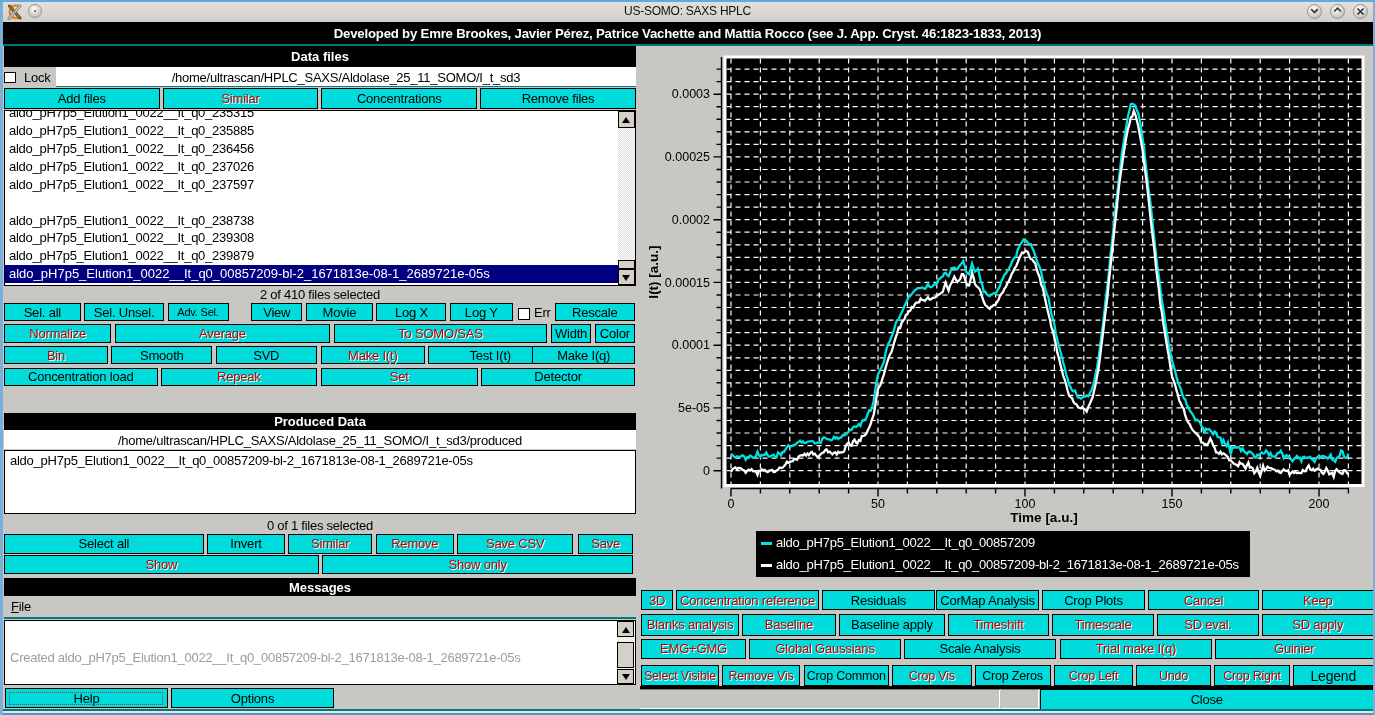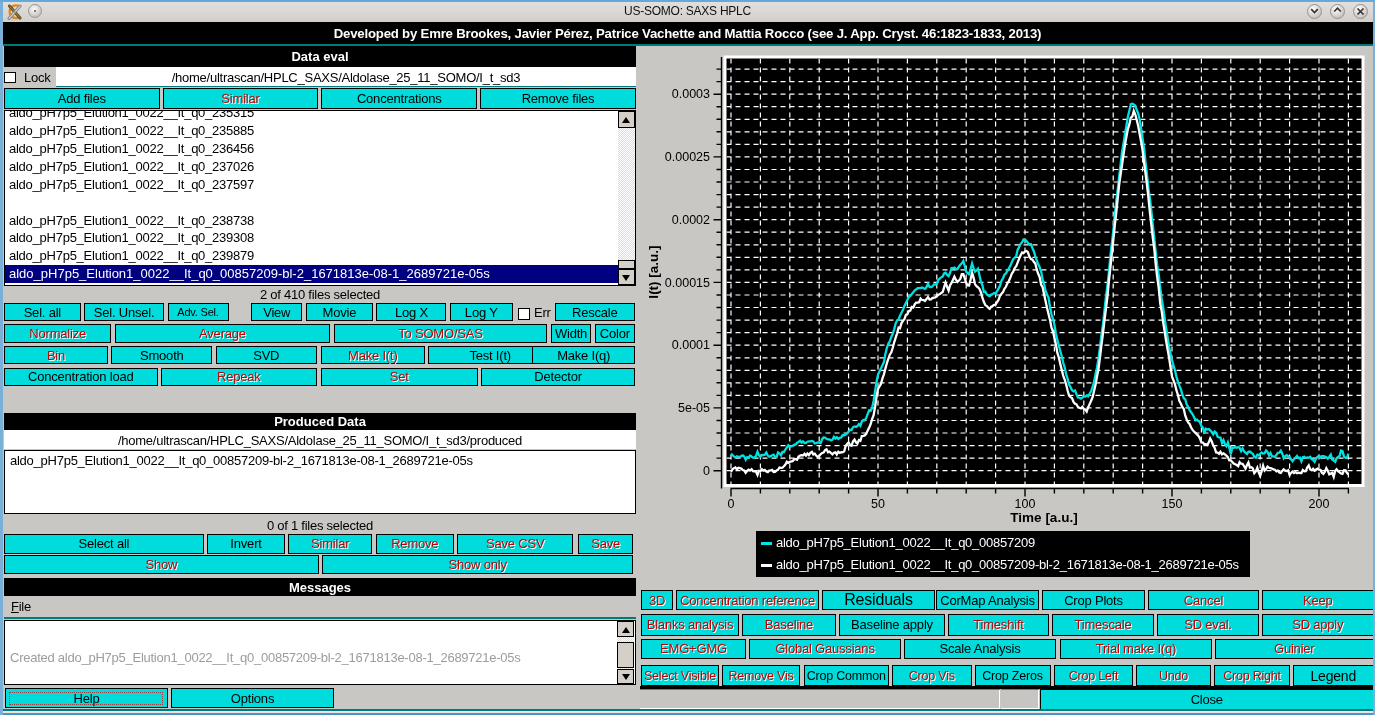--- a/index.html
+++ b/index.html
@@ -36,21 +36,21 @@
     <path d="M1.2 2.2 L4.5 5.5 L7.8 2.2" fill="none" stroke="#333" stroke-width="1.7"></path>
   </svg>
 <svg class="abs" style="left:1333px;top:6px" width="9" height="9" viewBox="0 0 9 9">
     <path d="M1.2 5.5 L4.5 2.2 L7.8 5.5" fill="none" stroke="#333" stroke-width="1.7"></path>
   </svg>
 <svg class="abs" style="left:1356px;top:6.5px" width="9" height="9" viewBox="0 0 9 9">
     <path d="M1.5 1.5 L7.5 7.5 M7.5 1.5 L1.5 7.5" fill="none" stroke="#333" stroke-width="1.7"></path>
   </svg>
 <div class="hdr" style="left:0;top:22px;width:1375px;height:22px;font-size:13.2px;letter-spacing:-0.2px">Developed by Emre Brookes, Javier Pérez, Patrice Vachette and Mattia Rocco (see J. App. Cryst. 46:1823-1833, 2013)</div>
 <div class="abs" style="left:0;top:44px;width:1375px;height:1.5px;background:#007a7a"></div>
-<div class="hdr" style="left:4px;top:45.5px;width:632px;height:21px">Data eval</div>
+<div class="hdr" style="left:4px;top:45.5px;width:632px;height:21px">Data files</div>
 <div class="abs" style="left:4px;top:71.5px;width:11.5px;height:11.5px;background:#fff;border:1px solid #000"></div>
 <div class="lbl" style="left:24px;top:70px;font-size:13px">Lock</div>
 <div class="abs" style="left:56px;top:66.5px;width:580px;height:20px;background:#fff;border-bottom:1.5px solid #007a7a"></div>
 <div class="lbl" style="left:56px;top:70px;width:580px;text-align:center;font-size:13px">/home/ultrascan/HPLC_SAXS/Aldolase_25_11_SOMO/I_t_sd3</div>
 <div class="b" style="left:4px;top:88px;width:155.7px;height:21px;font-size:13px">Add files</div>
 <div class="b r" style="left:162.7px;top:88px;width:155.7px;height:21px;font-size:13px">Similar</div>
 <div class="b" style="left:321.4px;top:88px;width:155.70000000000005px;height:21px;font-size:13px">Concentrations</div>
 <div class="b" style="left:480.1px;top:88px;width:155.89999999999998px;height:21px;font-size:13px">Remove files</div>
 <div class="white" style="left:4px;top:110px;width:632px;height:175.5px;overflow:hidden">
 <div class="lbl" style="left:4px;top:-6.9px;height:17.9px;line-height:17.9px;font-size:13px">aldo_pH7p5_Elution1_0022__It_q0_235315</div>
@@ -149,21 +149,21 @@
 <text x="1044" y="522" font-size="13.5" font-weight="bold" text-anchor="middle" fill="#000">Time [a.u.]</text>
 <text transform="translate(658,272) rotate(-90)" font-size="13.5" font-weight="bold" text-anchor="middle" fill="#000">I(t) [a.u.]</text>
 </svg>
 <div class="abs" style="left:756px;top:531px;width:494px;height:46px;background:#000"></div>
 <div class="abs" style="left:761px;top:542px;width:11px;height:2.6px;background:#00e4e4"></div>
 <div class="lbl" style="left:776px;top:535px;font-size:13px;color:#fff">aldo_pH7p5_Elution1_0022__It_q0_00857209</div>
 <div class="abs" style="left:761px;top:564px;width:11px;height:2.6px;background:#fff"></div>
 <div class="lbl" style="left:776px;top:557px;font-size:13px;color:#fff">aldo_pH7p5_Elution1_0022__It_q0_00857209-bl-2_1671813e-08-1_2689721e-05s</div>
 <div class="b r" style="left:641px;top:590px;width:32px;height:20px;font-size:13px">3D</div>
 <div class="b r" style="left:676px;top:590px;width:143px;height:20px;font-size:13px">Concentration reference</div>
-<div class="b" style="left:822px;top:590px;width:113px;height:20px;font-size:16px">Residuals</div>
+<div class="b" style="left:822px;top:590px;width:113px;height:20px;font-size:13px">Residuals</div>
 <div class="b" style="left:936px;top:590px;width:103px;height:20px;font-size:13px">CorMap Analysis</div>
 <div class="b" style="left:1042px;top:590px;width:103px;height:20px;font-size:13px">Crop Plots</div>
 <div class="b r" style="left:1148px;top:590px;width:111px;height:20px;font-size:13px">Cancel</div>
 <div class="b r" style="left:1262px;top:590px;width:111.5px;height:20px;font-size:13px">Keep</div>
 <div class="b r" style="left:641px;top:614px;width:98px;height:21.5px;font-size:13px">Blanks analysis</div>
 <div class="b r" style="left:742px;top:614px;width:94px;height:21.5px;font-size:13px">Baseline</div>
 <div class="b" style="left:839px;top:614px;width:106px;height:21.5px;font-size:13px">Baseline apply</div>
 <div class="b r" style="left:948px;top:614px;width:101px;height:21.5px;font-size:13px">Timeshift</div>
 <div class="b r" style="left:1052px;top:614px;width:102px;height:21.5px;font-size:13px">Timescale</div>
 <div class="b r" style="left:1157px;top:614px;width:102px;height:21.5px;font-size:13px">SD eval.</div>

